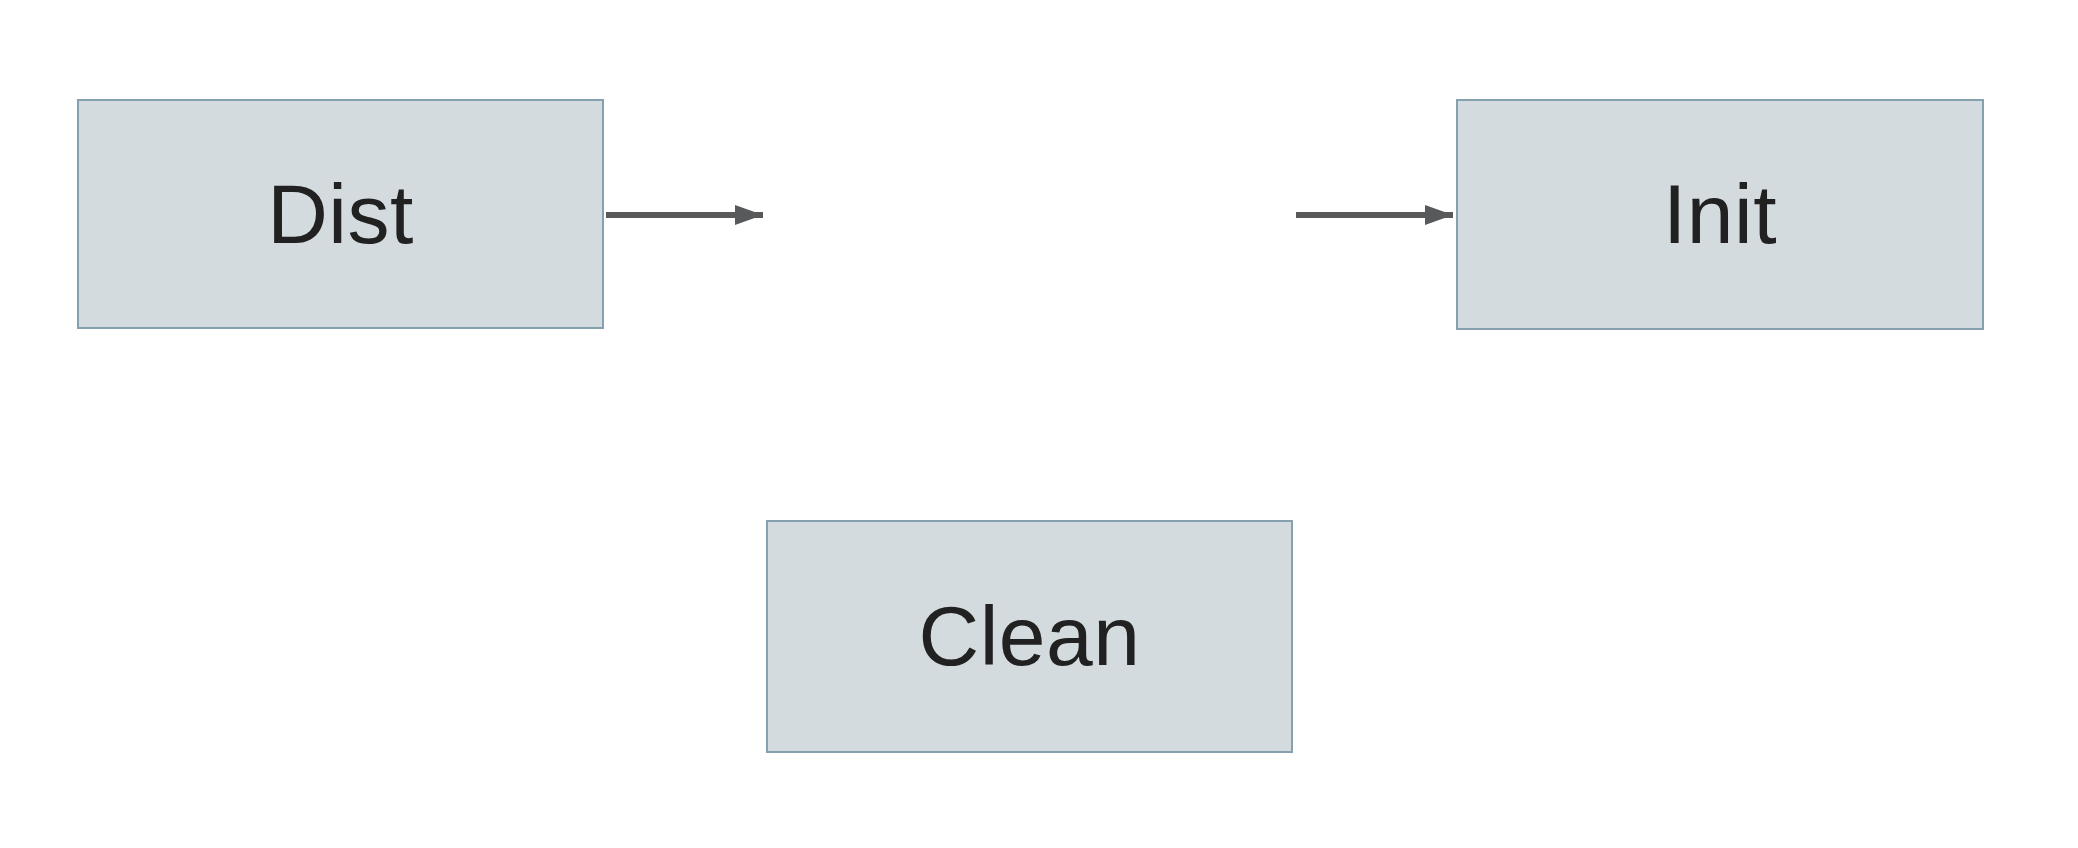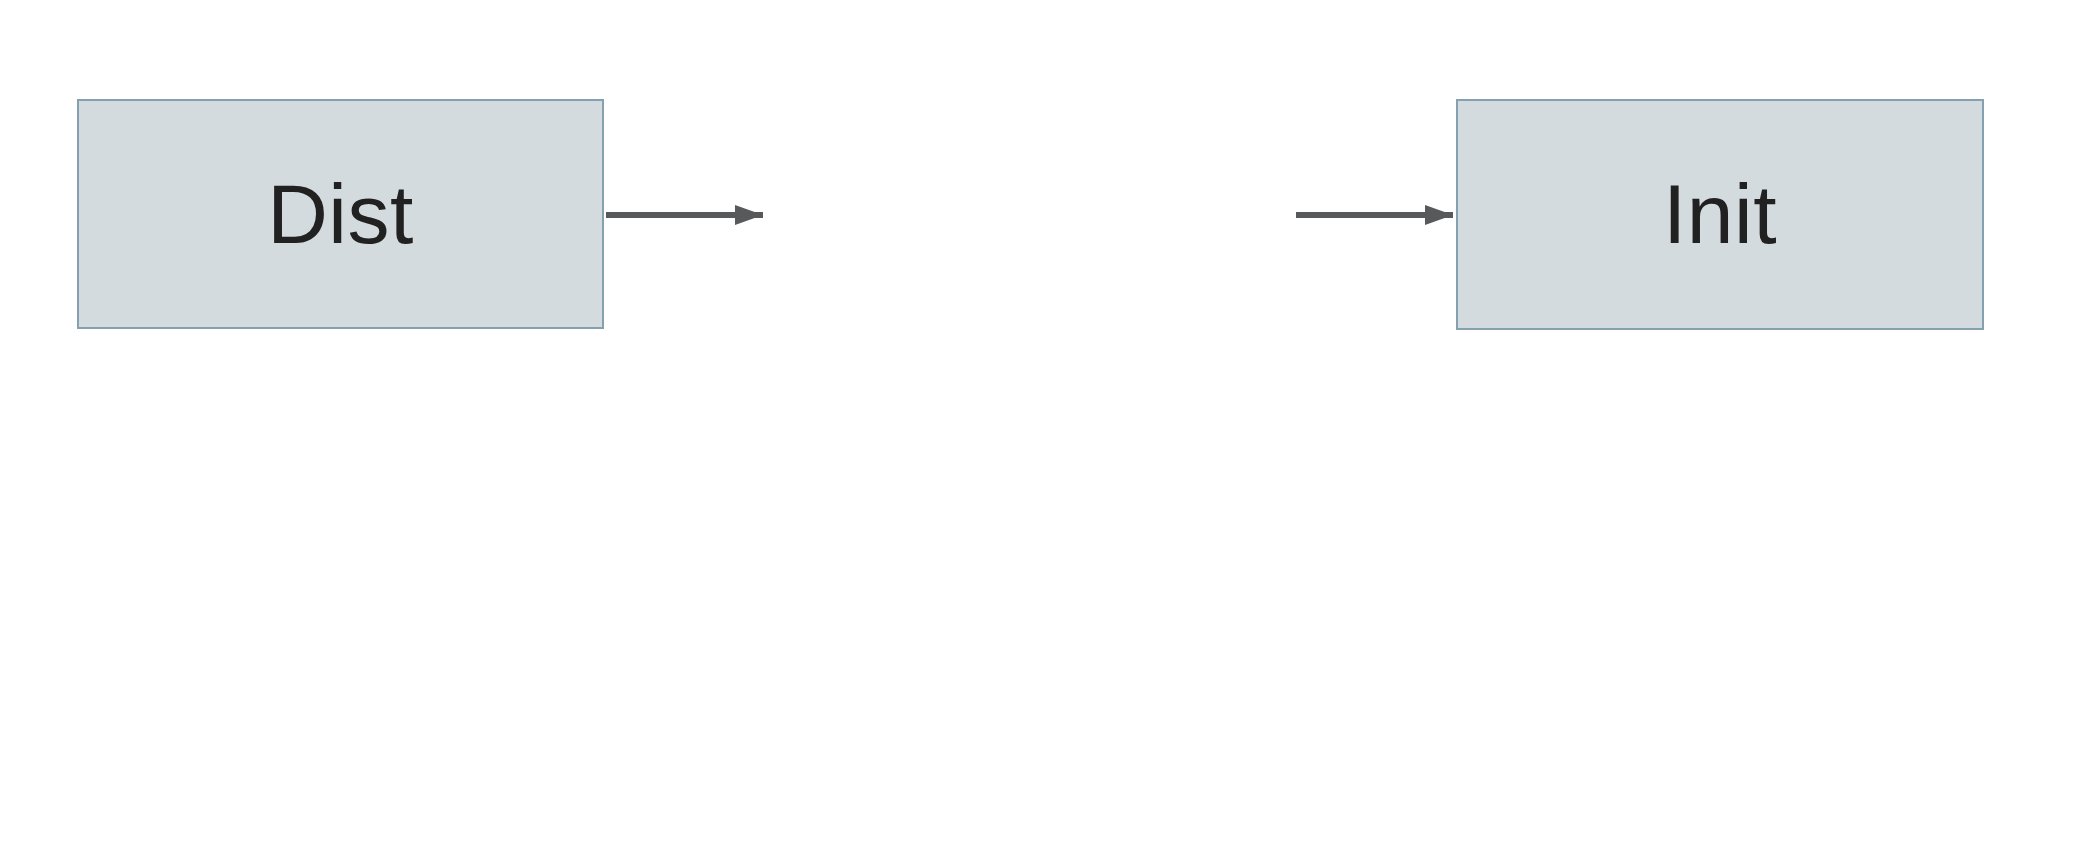--- a/index.html
+++ b/index.html
@@ -69,14 +69,17 @@
 
   <div class="node node-dist">
     <span class="node-label">Dist</span>
   </div>
 
 
   <div class="node node-init">
     <span class="node-label">Init</span>
   </div>
 
+  <div class="node node-clean">
+    <span class="node-label">Clean</span>
+  </div>
 
 </div>
 
 </body></html>

